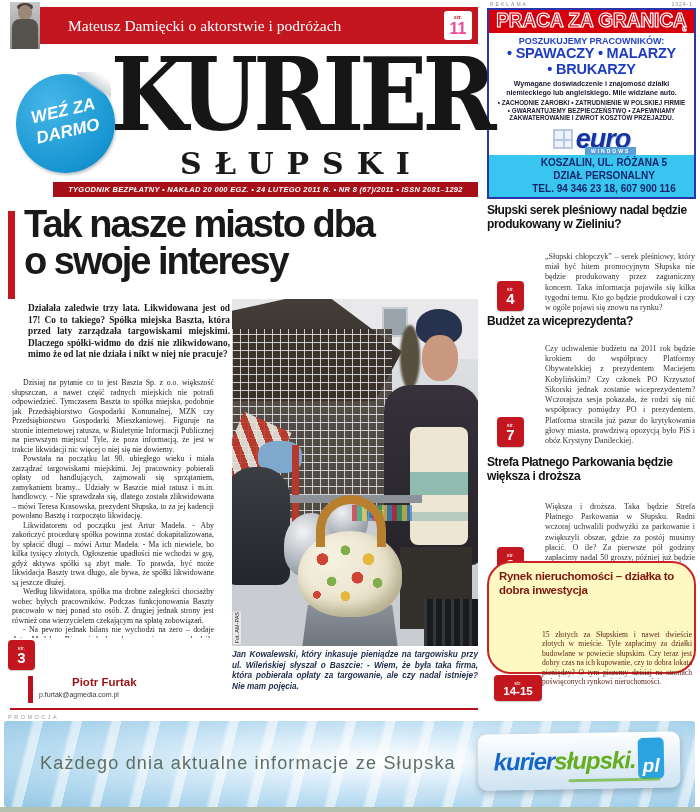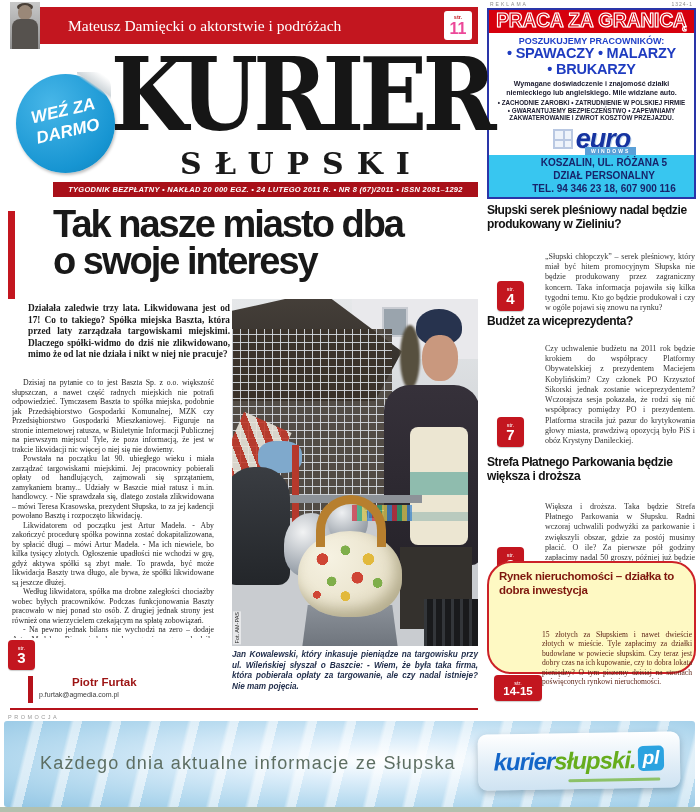--- a/index.html
+++ b/index.html
@@ -58,21 +58,21 @@
     background:linear-gradient(215deg, #ffffff 15%, #cfd6da 45%, rgba(255,255,255,0) 52%); border-radius:0 50% 0 60%; }
   .free-badge .txt { position:absolute; left:0; top:26px; width:100%; text-align:center; transform:rotate(-13deg);
     font-family:"Liberation Sans", sans-serif; font-weight:800; font-style:italic; font-size:17px; color:#fff; line-height:1.25; }
   .info-bar { position:absolute; left:53px; top:182px; width:425px; height:15px; background:#a81019;
     display:flex; align-items:center; justify-content:center;font-style:italic; }
   .info-bar span { color:#fff; font-family:"Liberation Sans", sans-serif; font-weight:bold; font-size:7.5px; letter-spacing:0.3px; }
 
   
   .red-left-bar { position:absolute; left:8px; top:211px; width:7px; height:88px; background:#c3161f; }
   .headline { position:absolute; left:24px; top:206px; width:460px;
-    font-family:"Liberation Sans", sans-serif; font-weight:800; font-size:38px; letter-spacing:-2px; line-height:0.98; color:#191919;margin-left:29px; }
+    font-family:"Liberation Sans", sans-serif; font-weight:800; font-size:38px; letter-spacing:-2px; line-height:0.98; color:#191919; }
   .lead { position:absolute; left:28px; top:303px; width:202px; font-weight:bold; font-size:9.3px; line-height:1.25;
     text-align:justify; color:#1c1c1c; }
   .article-body { position:absolute; left:12px; top:378px; width:202px; height:260px; overflow:hidden;
     font-size:7.8px; line-height:1.22; text-align:justify; color:#1f1f1f; }
   .article-body p { text-indent:11px; }
 
   .pbadge { position:absolute; background:#c3161f; border-radius:4px; color:#fff;
     display:flex; flex-direction:column; align-items:center; justify-content:center;
     font-family:"Liberation Sans", sans-serif; box-shadow:0 1px 1px rgba(0,0,0,0.2); }
   .pbadge .pb-label { font-size:5.5px; line-height:1.1; }
@@ -167,21 +167,21 @@
   .promo-text { position:absolute; left:36px; top:32px; font-family:"Liberation Sans", sans-serif; font-size:18px;
     letter-spacing:1.2px; color:#5d6e62; }
   .promo-logo { position:absolute; left:474px; top:12px; width:202px; height:56px; border-radius:9px;
     background:linear-gradient(#ffffff, #e0edf7 60%, #cfe3f2); box-shadow:0 3px 7px rgba(40,70,90,0.35);
     transform:rotate(-1deg); display:flex; align-items:center; justify-content:center; }
   .promo-logo .lg-blue { font-family:"Liberation Sans", sans-serif; font-weight:800; font-style:italic;
     font-size:24px; color:#1466c8; letter-spacing:-1px; }
   .promo-logo .lg-green { font-family:"Liberation Sans", sans-serif; font-weight:800; font-style:italic;
     font-size:24px; color:#66ad1d; letter-spacing:-1px; }
   .promo-logo .lg-badge { display:inline-block; background:#2ba3e0; color:#fff; font-family:"Liberation Sans", sans-serif;
-    font-weight:800; font-style:italic; font-size:19px; border-radius:5px; padding:1px 5px 2px; margin-left:2px;
+    font-weight:800; font-style:italic; font-size:19px; border-radius:5px; padding:17px 5px 2px; margin-left:2px;
     transform:translateY(-2px); }
   .promo-logo .lg-tagline { position:absolute; right:20px; bottom:7px; width:92px; height:3px; background:#66ad1d;
     opacity:0.65; border-radius:2px; }
   .bottom-strip { position:absolute; left:0; top:807px; width:700px; height:5px; background:#b2c0ae; }
 </style>
 </head>
 <body>
 
 <div id="canvas">
 

